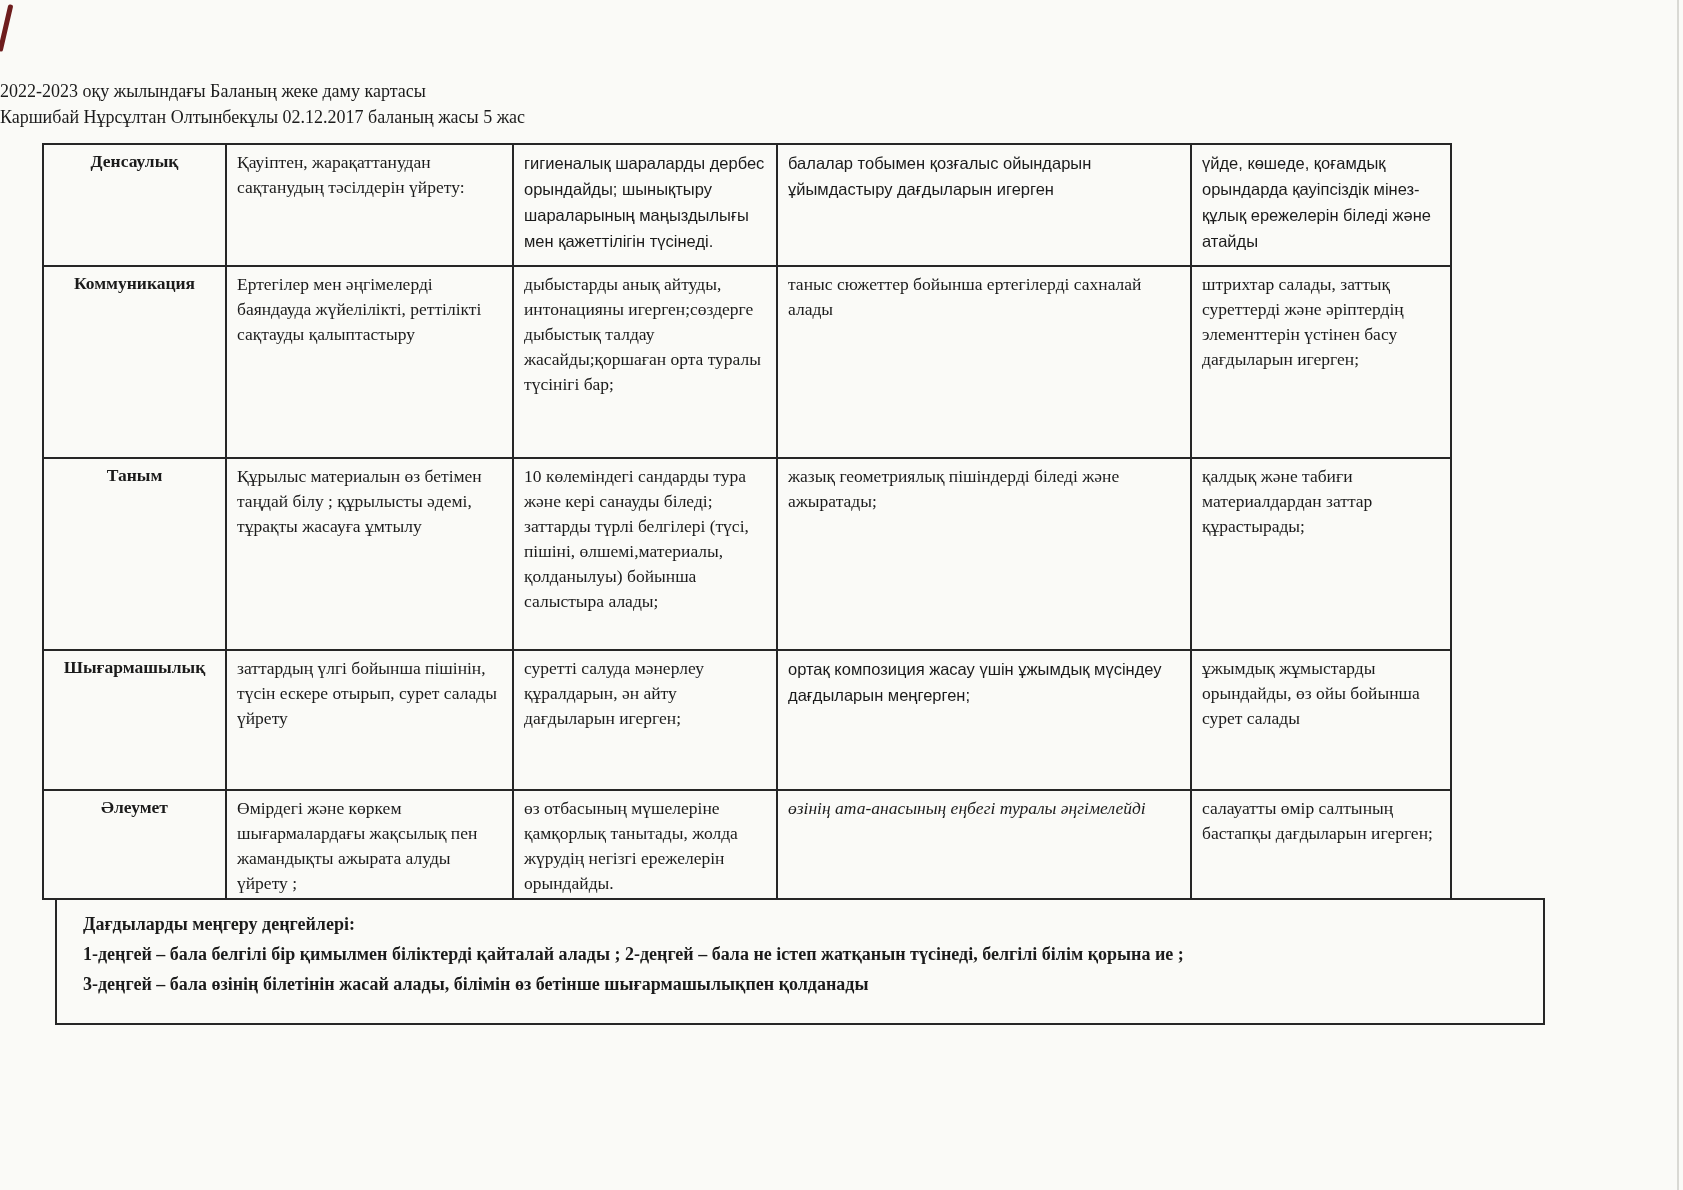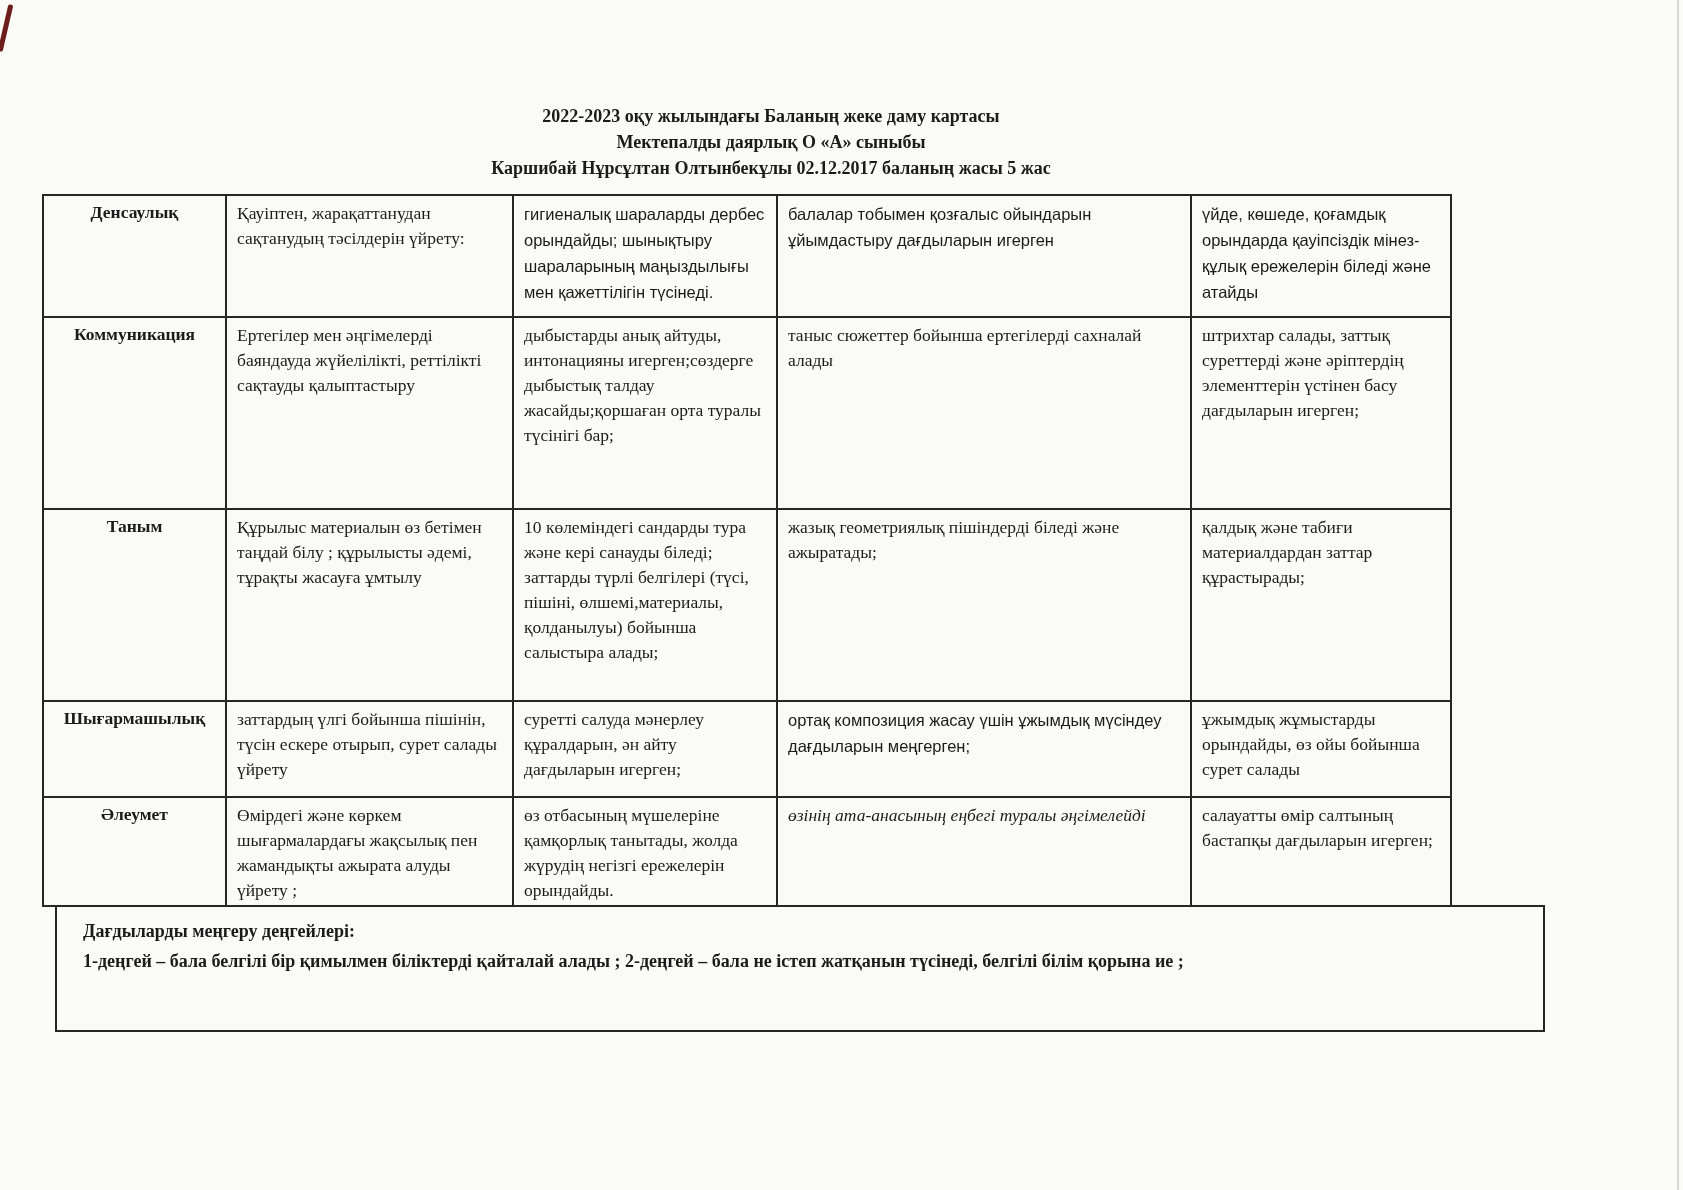--- a/index.html
+++ b/index.html
@@ -23,24 +23,24 @@
     transform:rotate(13deg);
     border-radius:2px;
   }
   .scan-edge{
     position:absolute; right:4px; top:0;
     width:2px; height:1190px;
     background:#d9d9d4;
   }
   
   .titles{
-    padding-top:103px;
+    padding-top:78px;
     width:1542px;
-    text-align:center;
-    font-weight:bold;
+    text-align:left;
+    font-weight:normal;
     font-size:18px;
     line-height:26px;
   }
   
   table.dev{
     margin:13px 0 0 42px;
     width:1408px;
     border-collapse:collapse;
     table-layout:fixed;
   }
@@ -58,21 +58,21 @@
     font-size:17.5px;
     font-weight:bold;
     text-align:center;
     padding:6px 8px 2px;
     line-height:24px;
   }
   tr.hdr{ height:68px; }
   tr.r1{ height:122px; }
   tr.r2{ height:192px; }
   tr.r3{ height:192px; }
-  tr.r4{ height:96px;padding-left:24px; }
+  tr.r4{ height:140px;padding-left:24px; }
   tr.r5{ height:100px; }
   td.lbl{
     text-align:center;
     font-weight:bold;
     font-size:17.5px;
     padding-top:6px;
     border-radius:11px;
   }
   td.cell{
     font-size:17.5px;
@@ -101,21 +101,20 @@
 </head>
 <body>
 
 <div class="page">
 
   <div class="corner-mark"></div>
   <div class="scan-edge"></div>
 
   <div class="titles">
     <div>2022-2023 оқу жылындағы Баланың жеке даму картасы</div>
-    <div>Мектепалды даярлық О «А» сыныбы</div>
     <div>Каршибай Нұрсұлтан Олтынбекұлы 02.12.2017 баланың жасы 5 жас</div>
   </div>
 
   <table class="dev">
     <colgroup>
       <col class="c1">
         <col class="c2">
         <col class="c3">
         <col class="c4">
         <col class="c5">
@@ -160,15 +159,16 @@
         <td class="cell">өз отбасының мүшелеріне қамқорлық танытады, жолда жүрудің негізгі ережелерін орындайды.</td>
         <td class="cell ital">өзінің ата-анасының еңбегі туралы әңгімелейді</td>
         <td class="cell">салауатты өмір салтының бастапқы дағдыларын игерген;</td>
       </tr>
     </tbody>
   </table>
 
   <div class="legend">
     <div>Дағдыларды меңгеру деңгейлері:</div>
     <div>1-деңгей – бала белгілі бір қимылмен біліктерді қайталай  алады ;  2-деңгей – бала не істеп жатқанын түсінеді, белгілі білім қорына ие ;</div>
+    <div>3-деңгей – бала өзінің білетінін жасай алады, білімін өз бетінше шығармашылықпен қолданады</div>
   </div>
 
 </div>
 
 </body></html>

